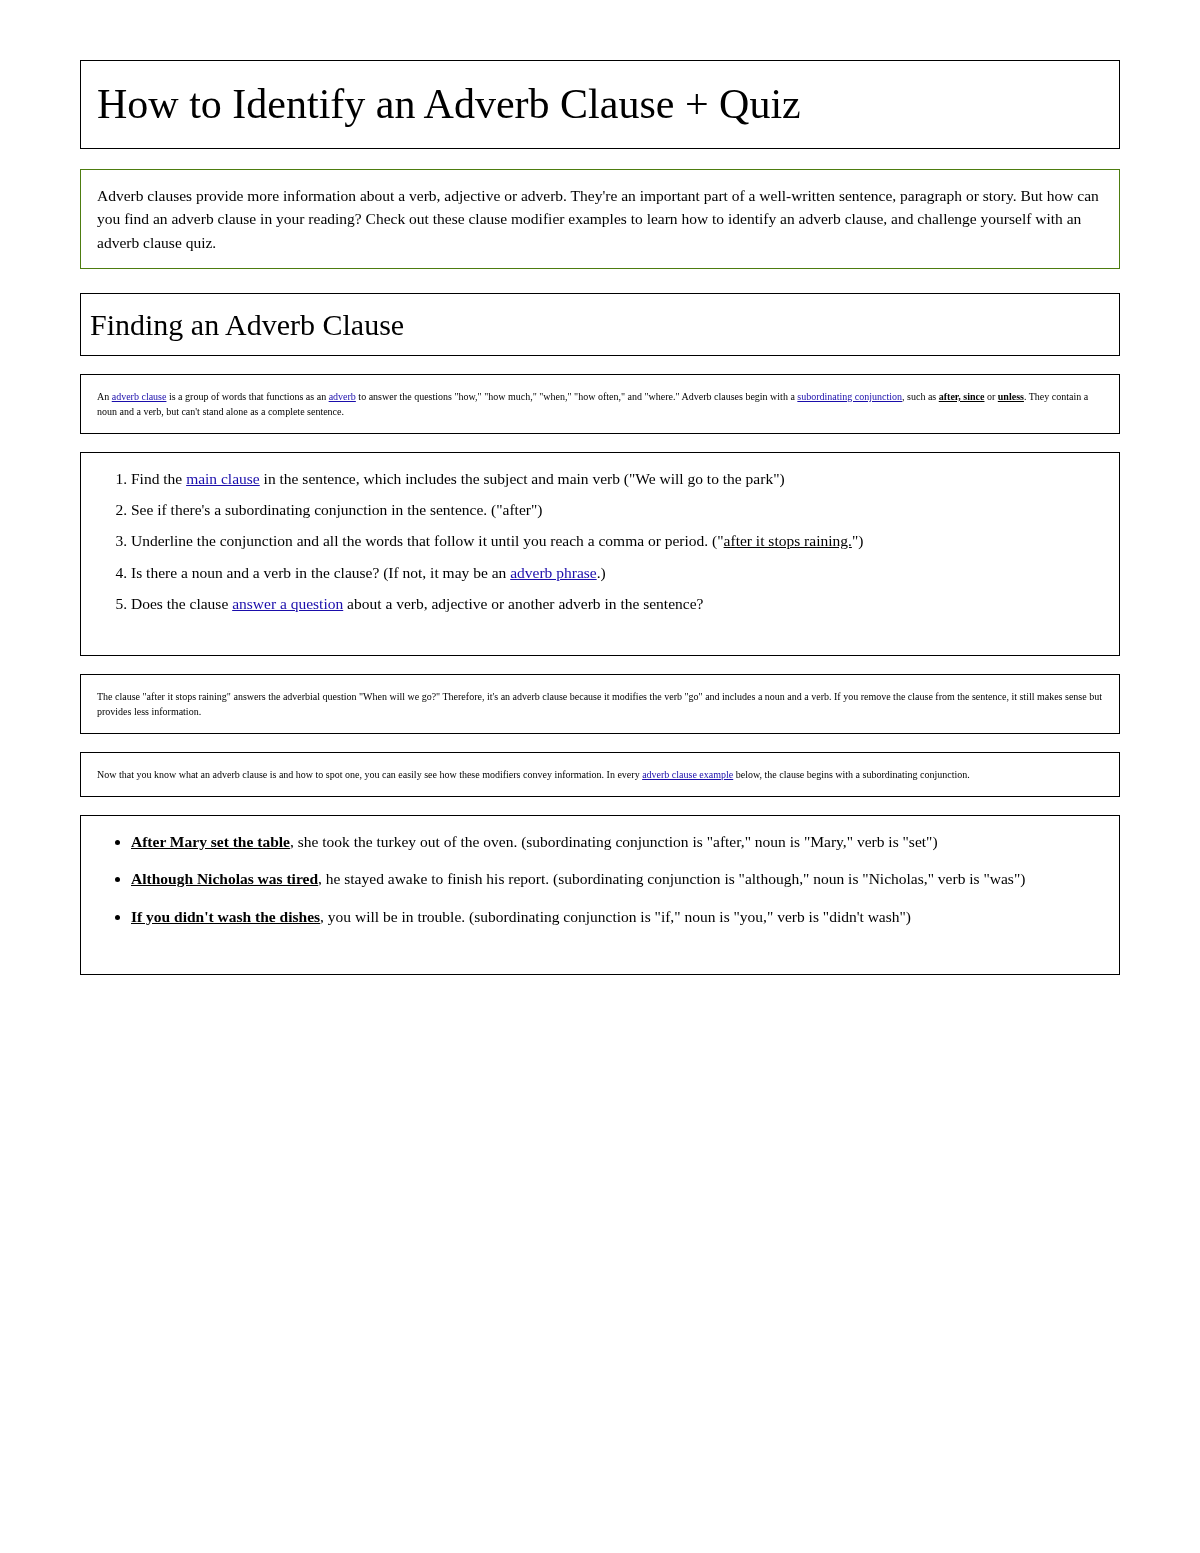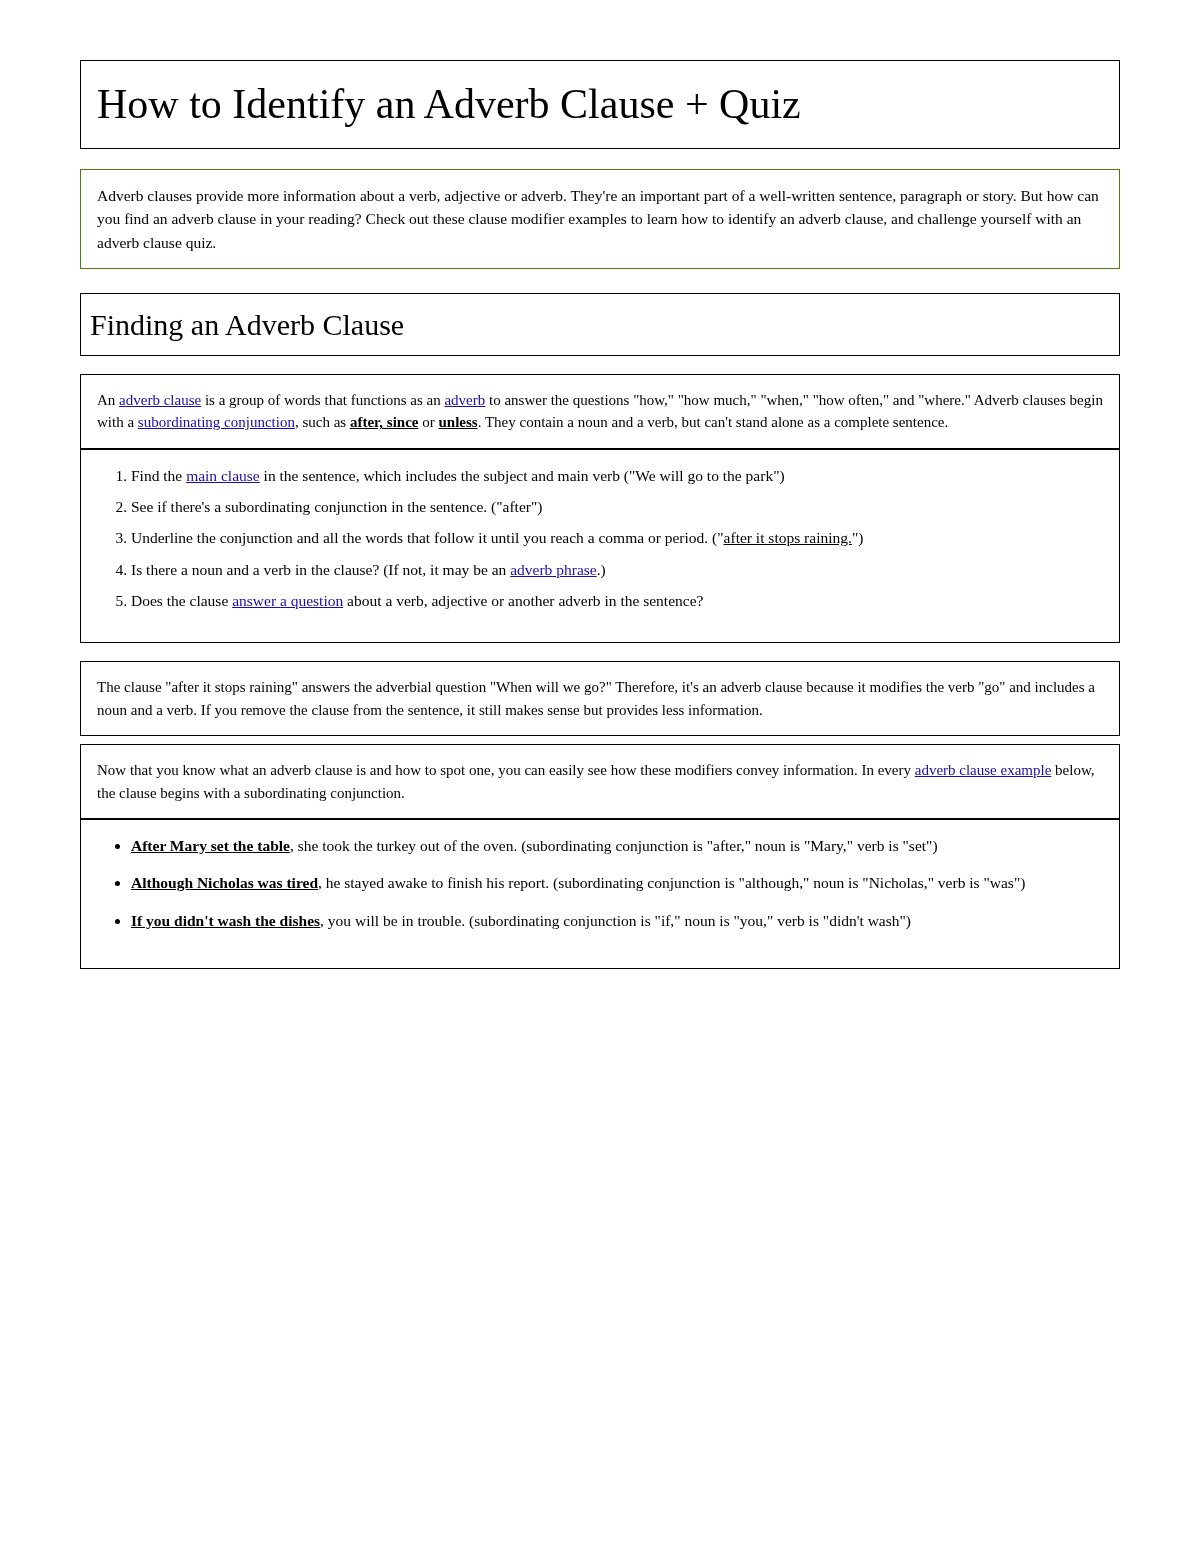--- a/index.html
+++ b/index.html
@@ -40,21 +40,22 @@
       font-weight: normal;
       font-family: Georgia, serif;
       border: 1px solid #000;
       padding: 8px 9px;
       margin-bottom: 18px;
     }
 
     .content-box {
       border: 1px solid #000;
       padding: 14px 16px;
-      font-size: 15px;
+      margin-bottom: 18px;
+      font-size: 10px;
     }
 
     .content-box p {
       margin-bottom: 12px;
     }
 
     .content-box p:last-child {
       margin-bottom: 0;
     }
 
@@ -67,21 +68,21 @@
       font-weight: bold;
       text-decoration: underline;
     }
 
     .underline {
       text-decoration: underline;
     }
 
     .list-box {
       border: 1px solid #000;
-      padding: 14px 16px 22px 40px;
+      padding: 14px 16px 32px 40px;
       margin-bottom: 18px;
       font-size: 15.5px;
     }
 
     .list-box ol {
       padding-left: 10px;
     }
 
     .list-box ol li {
       margin-bottom: 8px;

